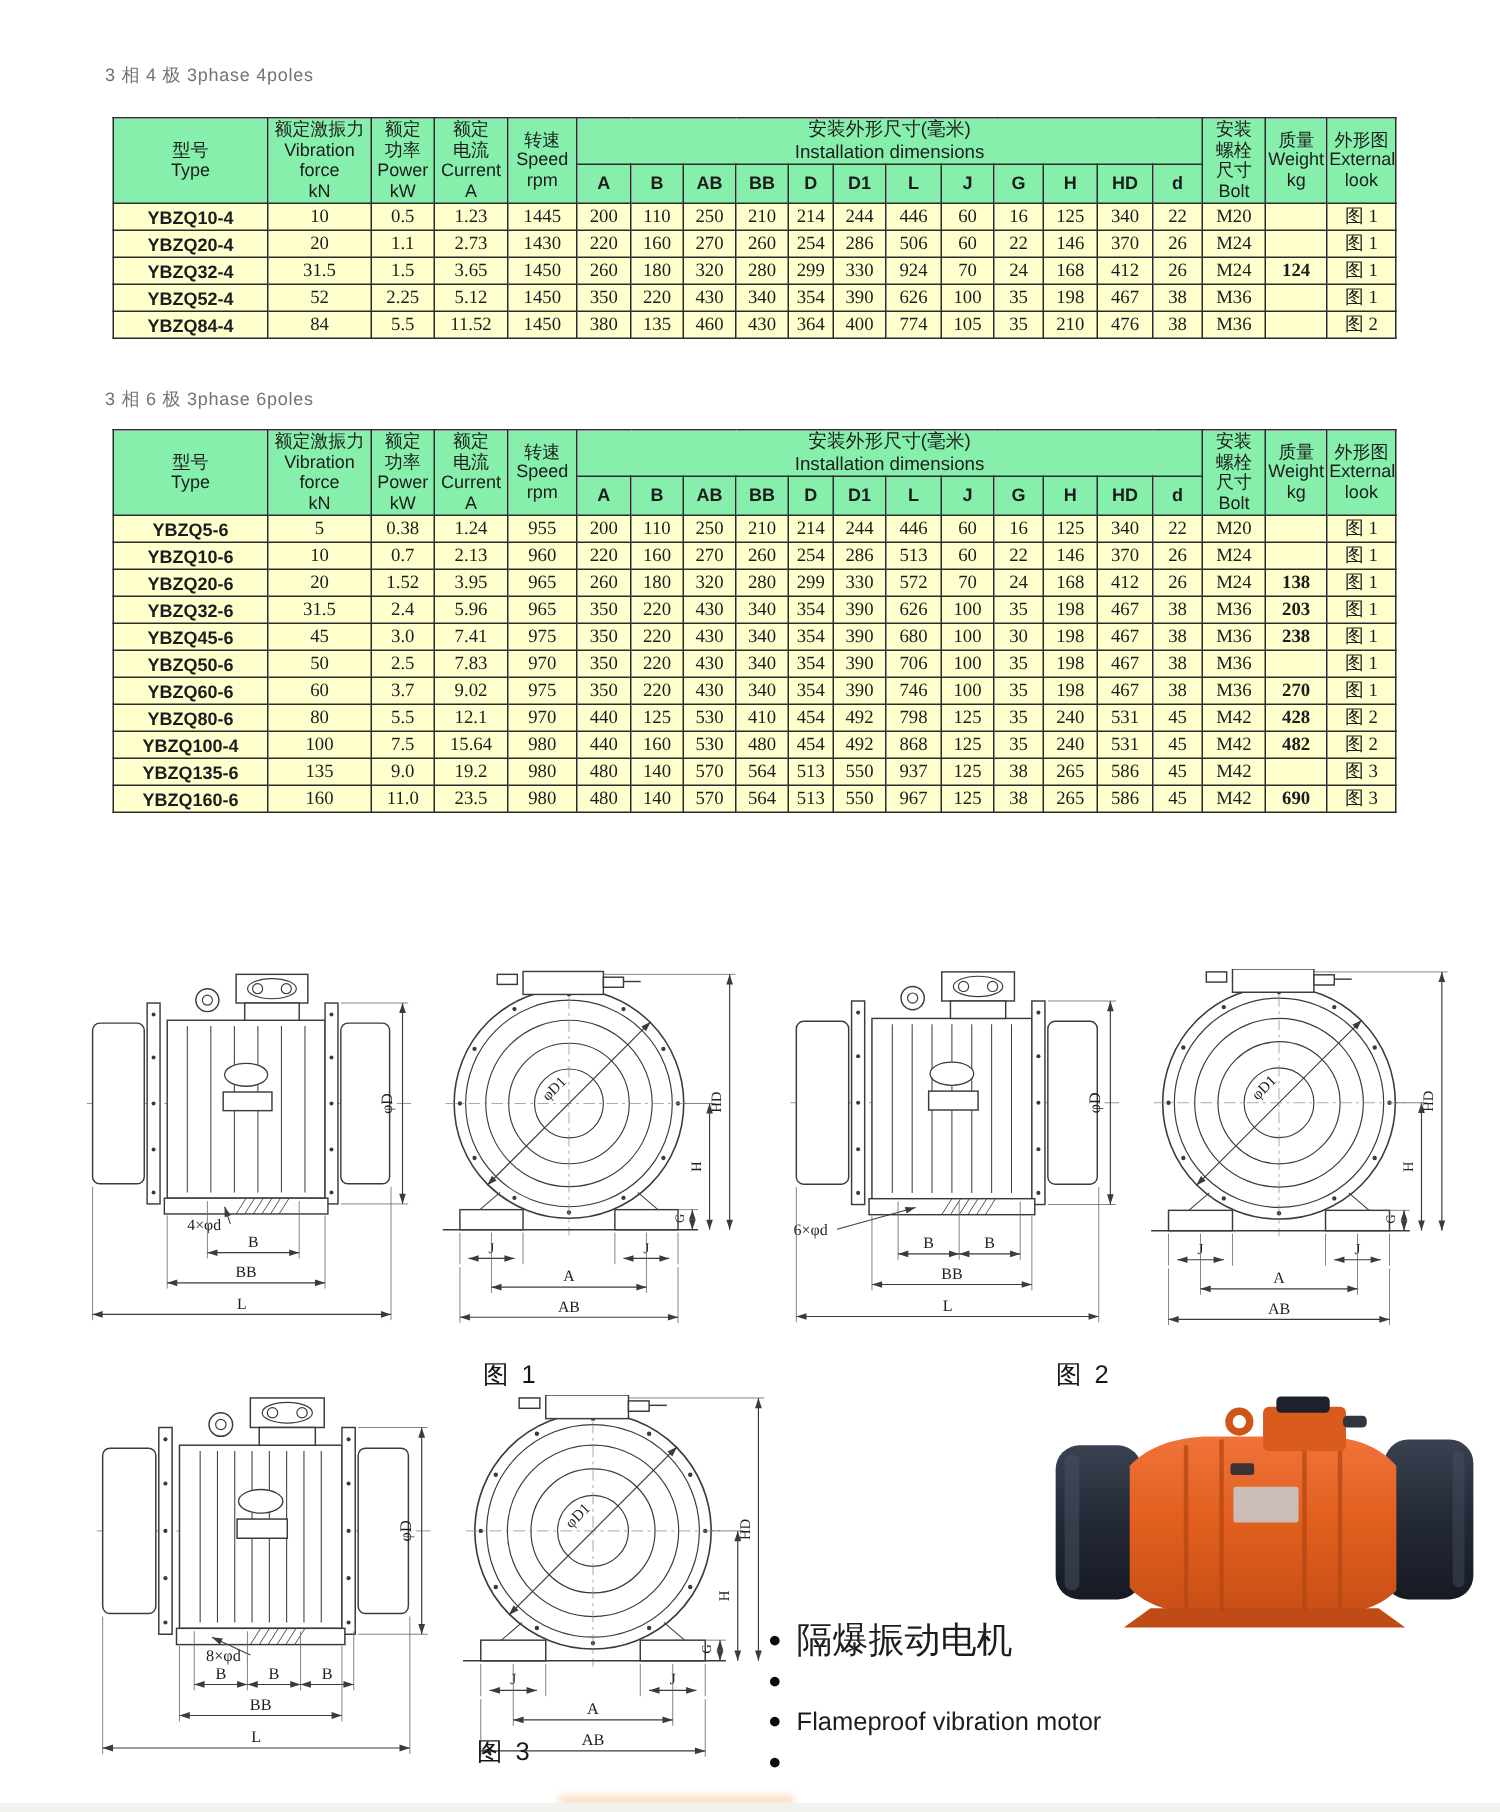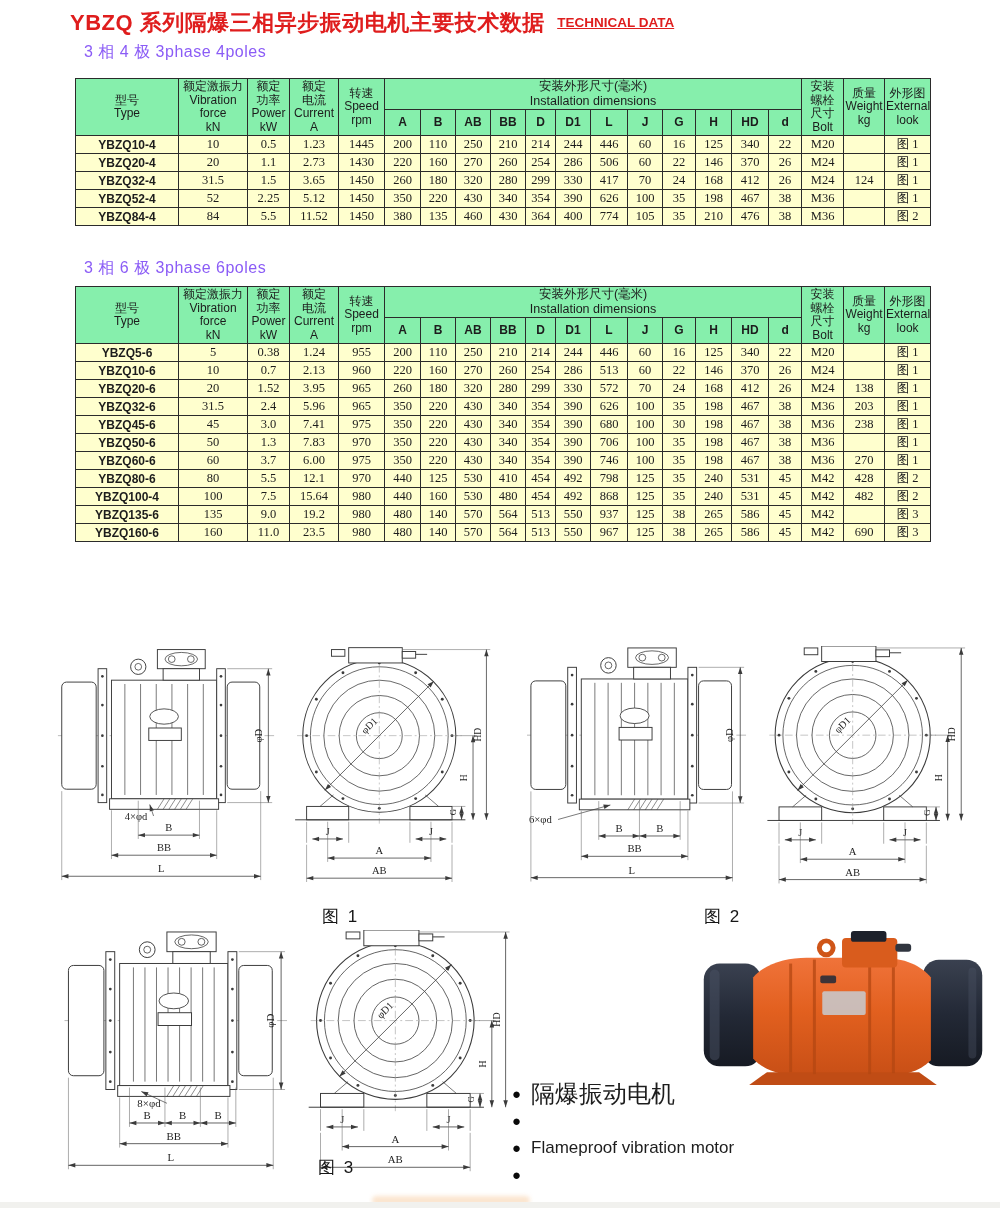--- a/index.html
+++ b/index.html
@@ -3,35 +3,35 @@
 <meta charset="utf-8">
 <style>
   * { margin:0; padding:0; box-sizing:border-box; }
   body { background:#888; font-family:"Liberation Sans", sans-serif; }
   .page { position:relative; width:1000px; height:1208px; background:#ffffff; margin:0 auto; overflow:hidden; }
 
   
   .title-row { position:absolute; left:70px; top:8px; white-space:nowrap; }
   .title-zh { display:inline-block; color:#df1d1d; font-size:22px; font-weight:bold; letter-spacing:0.5px; }
   .title-en { display:inline-block; color:#df1d1d; font-size:13.5px; font-weight:bold; text-decoration:underline; margin-left:8px; vertical-align:3px; }
-  .section-label { position:absolute; left:84px; font-size:16px; color:#8b5cf6; letter-spacing:0.5px; }
+  .section-label { position:absolute; left:70px; font-size:12px; color:#737373; letter-spacing:0.5px; }
 
   
   table.spec { position:absolute; left:75px; border-collapse:collapse; table-layout:fixed; width:855px;
                font-size:12.5px; color:#1c1c1c; border:1.5px solid #222; }
   table.spec th, table.spec td { border:1px solid #2b2b2b; text-align:center; vertical-align:middle; padding:0 1px; overflow:hidden; }
   table.spec th { background:#86efac; font-weight:normal; font-size:12px; line-height:13.5px; white-space:pre-line; }
   table.spec .dims-group { font-size:12.5px; line-height:15px; }
   table.spec .dim-th { font-weight:bold; font-size:12px; }
   table.spec tr.hrow1 { height:30px; }
   table.spec tr.hrow2 { height:26px; }
   table.spec tbody tr { height:16px; background:#ffffce; }
   table.spec tbody td { font-family:"Liberation Serif", serif; font-size:12.5px; }
   table.spec td.model-cell { font-family:"Liberation Sans", sans-serif; font-weight:bold; font-size:12px; }
-  table.spec td.weight-cell { font-weight:normal;margin-top:46px; }
+  table.spec td.weight-cell { font-weight:bold;margin-top:46px; }
 
   
   .fig-svg { position:absolute; }
   .fig-caption { position:absolute; font-size:17px; color:#161616; letter-spacing:2px; }
 
   
   .bullets { position:absolute; left:512px; top:1084px; width:488px; list-style:none; }
   .bullets li { display:flex; align-items:flex-start; margin-bottom:7px; color:#1d1d1d; }
   .bullets .dot { font-size:15px; line-height:20px; margin-right:10px; color:#0a0a0a; }
   .bullets .b-zh { font-size:24px; line-height:20px; }
@@ -39,24 +39,20 @@
 
   .bottom-strip { position:absolute; left:0; top:1202px; width:1000px; height:6px; background:#f1f1ee; }
   .bottom-smudge { position:absolute; left:372px; top:1196px; width:158px; height:9px; border-radius:5px;
                    background:rgba(242,170,96,0.30); filter:blur(2px); }
 </style>
 </head>
 <body>
 
 <div class="page">
 
-  <div class="title-row">
-    <span class="title-zh">YBZQ 系列隔爆三相异步振动电机主要技术数据</span>
-    <span class="title-en">TECHNICAL DATA</span>
-  </div>
 
   <div class="section-label" style="top:42px">3 相 4 极  3phase 4poles</div>
 
   <table class="spec" style="top:78px">
     <colgroup>
         <col style="width: 103px;">
         <col style="width: 69px;">
         <col style="width: 42px;">
         <col style="width: 49px;">
         <col style="width: 46px;">
@@ -173,21 +169,21 @@
           <td>31.5</td>
           <td>1.5</td>
           <td>3.65</td>
           <td>1450</td>
           <td>260</td>
           <td>180</td>
           <td>320</td>
           <td>280</td>
           <td>299</td>
           <td>330</td>
-          <td>417</td>
+          <td>924</td>
           <td>70</td>
           <td>24</td>
           <td>168</td>
           <td>412</td>
           <td>26</td>
           <td>M24</td>
           <td class="weight-cell">124</td>
           <td>图 1</td>
         </tr>
         <tr>
@@ -416,21 +412,21 @@
           <td>198</td>
           <td>467</td>
           <td>38</td>
           <td>M36</td>
           <td class="weight-cell">238</td>
           <td>图 1</td>
         </tr>
         <tr>
           <td class="model-cell">YBZQ50-6</td>
           <td>50</td>
-          <td>1.3</td>
+          <td>2.5</td>
           <td>7.83</td>
           <td>970</td>
           <td>350</td>
           <td>220</td>
           <td>430</td>
           <td>340</td>
           <td>354</td>
           <td>390</td>
           <td>706</td>
           <td>100</td>
@@ -439,21 +435,21 @@
           <td>467</td>
           <td>38</td>
           <td>M36</td>
           <td class="weight-cell"></td>
           <td>图 1</td>
         </tr>
         <tr>
           <td class="model-cell">YBZQ60-6</td>
           <td>60</td>
           <td>3.7</td>
-          <td>6.00</td>
+          <td>9.02</td>
           <td>975</td>
           <td>350</td>
           <td>220</td>
           <td>430</td>
           <td>340</td>
           <td>354</td>
           <td>390</td>
           <td>746</td>
           <td>100</td>
           <td>35</td>

